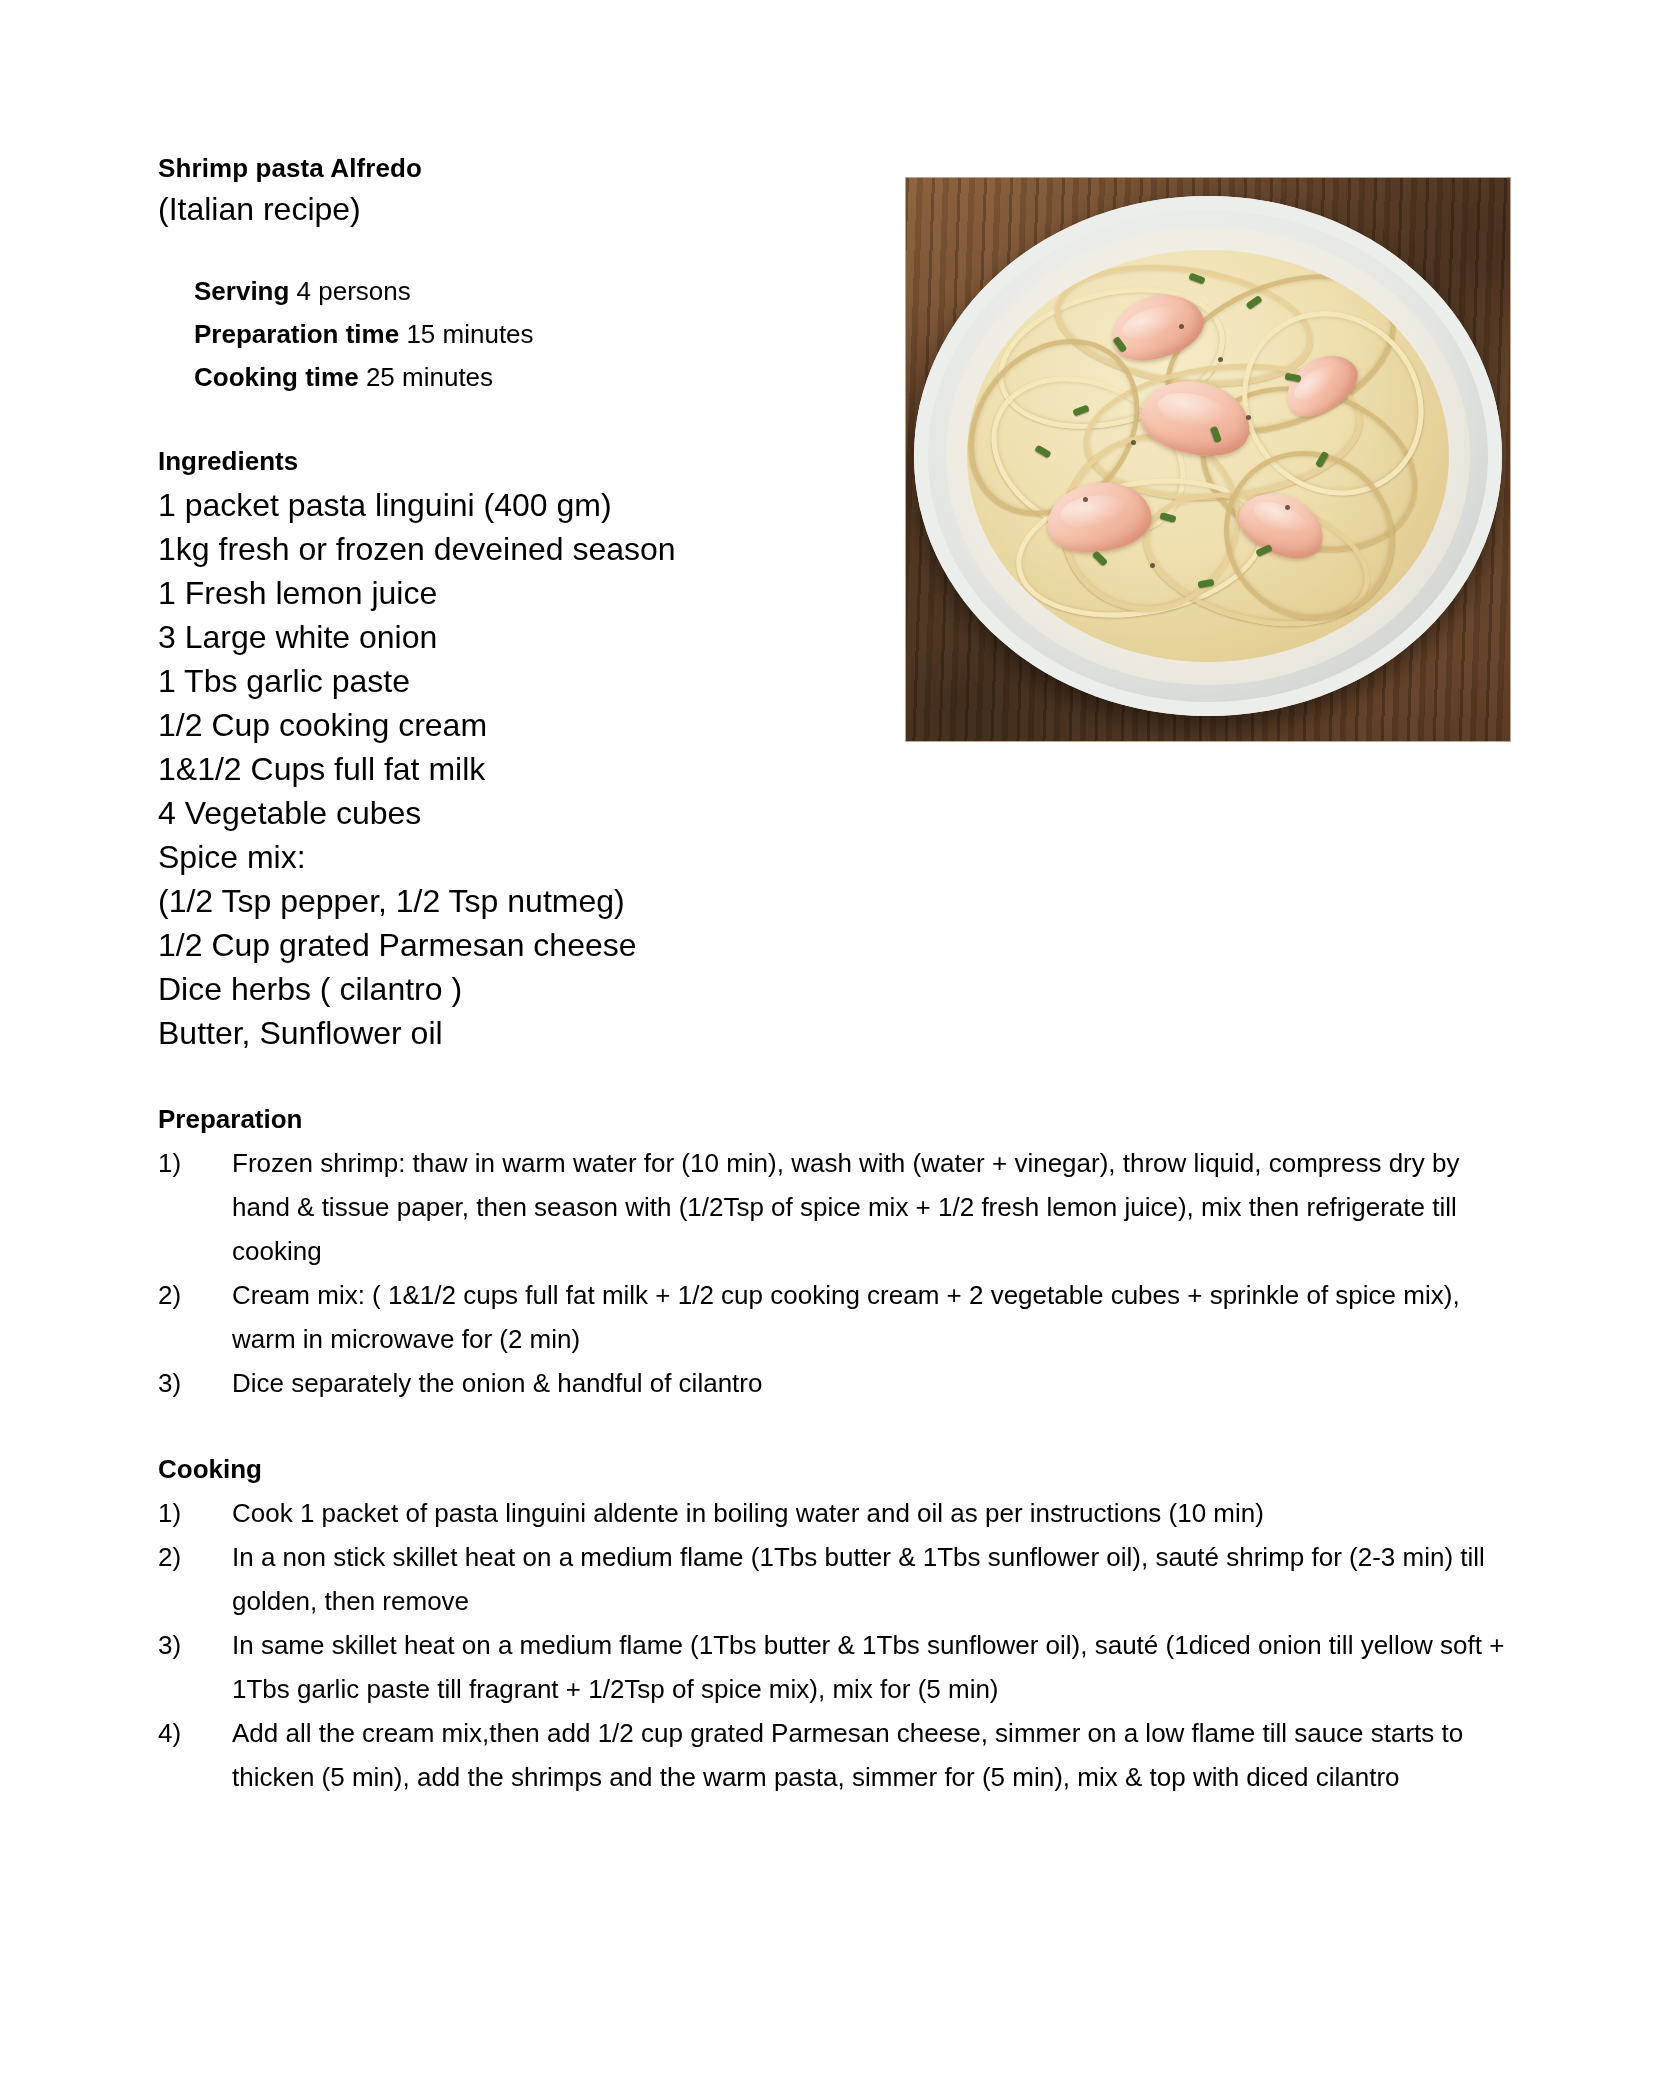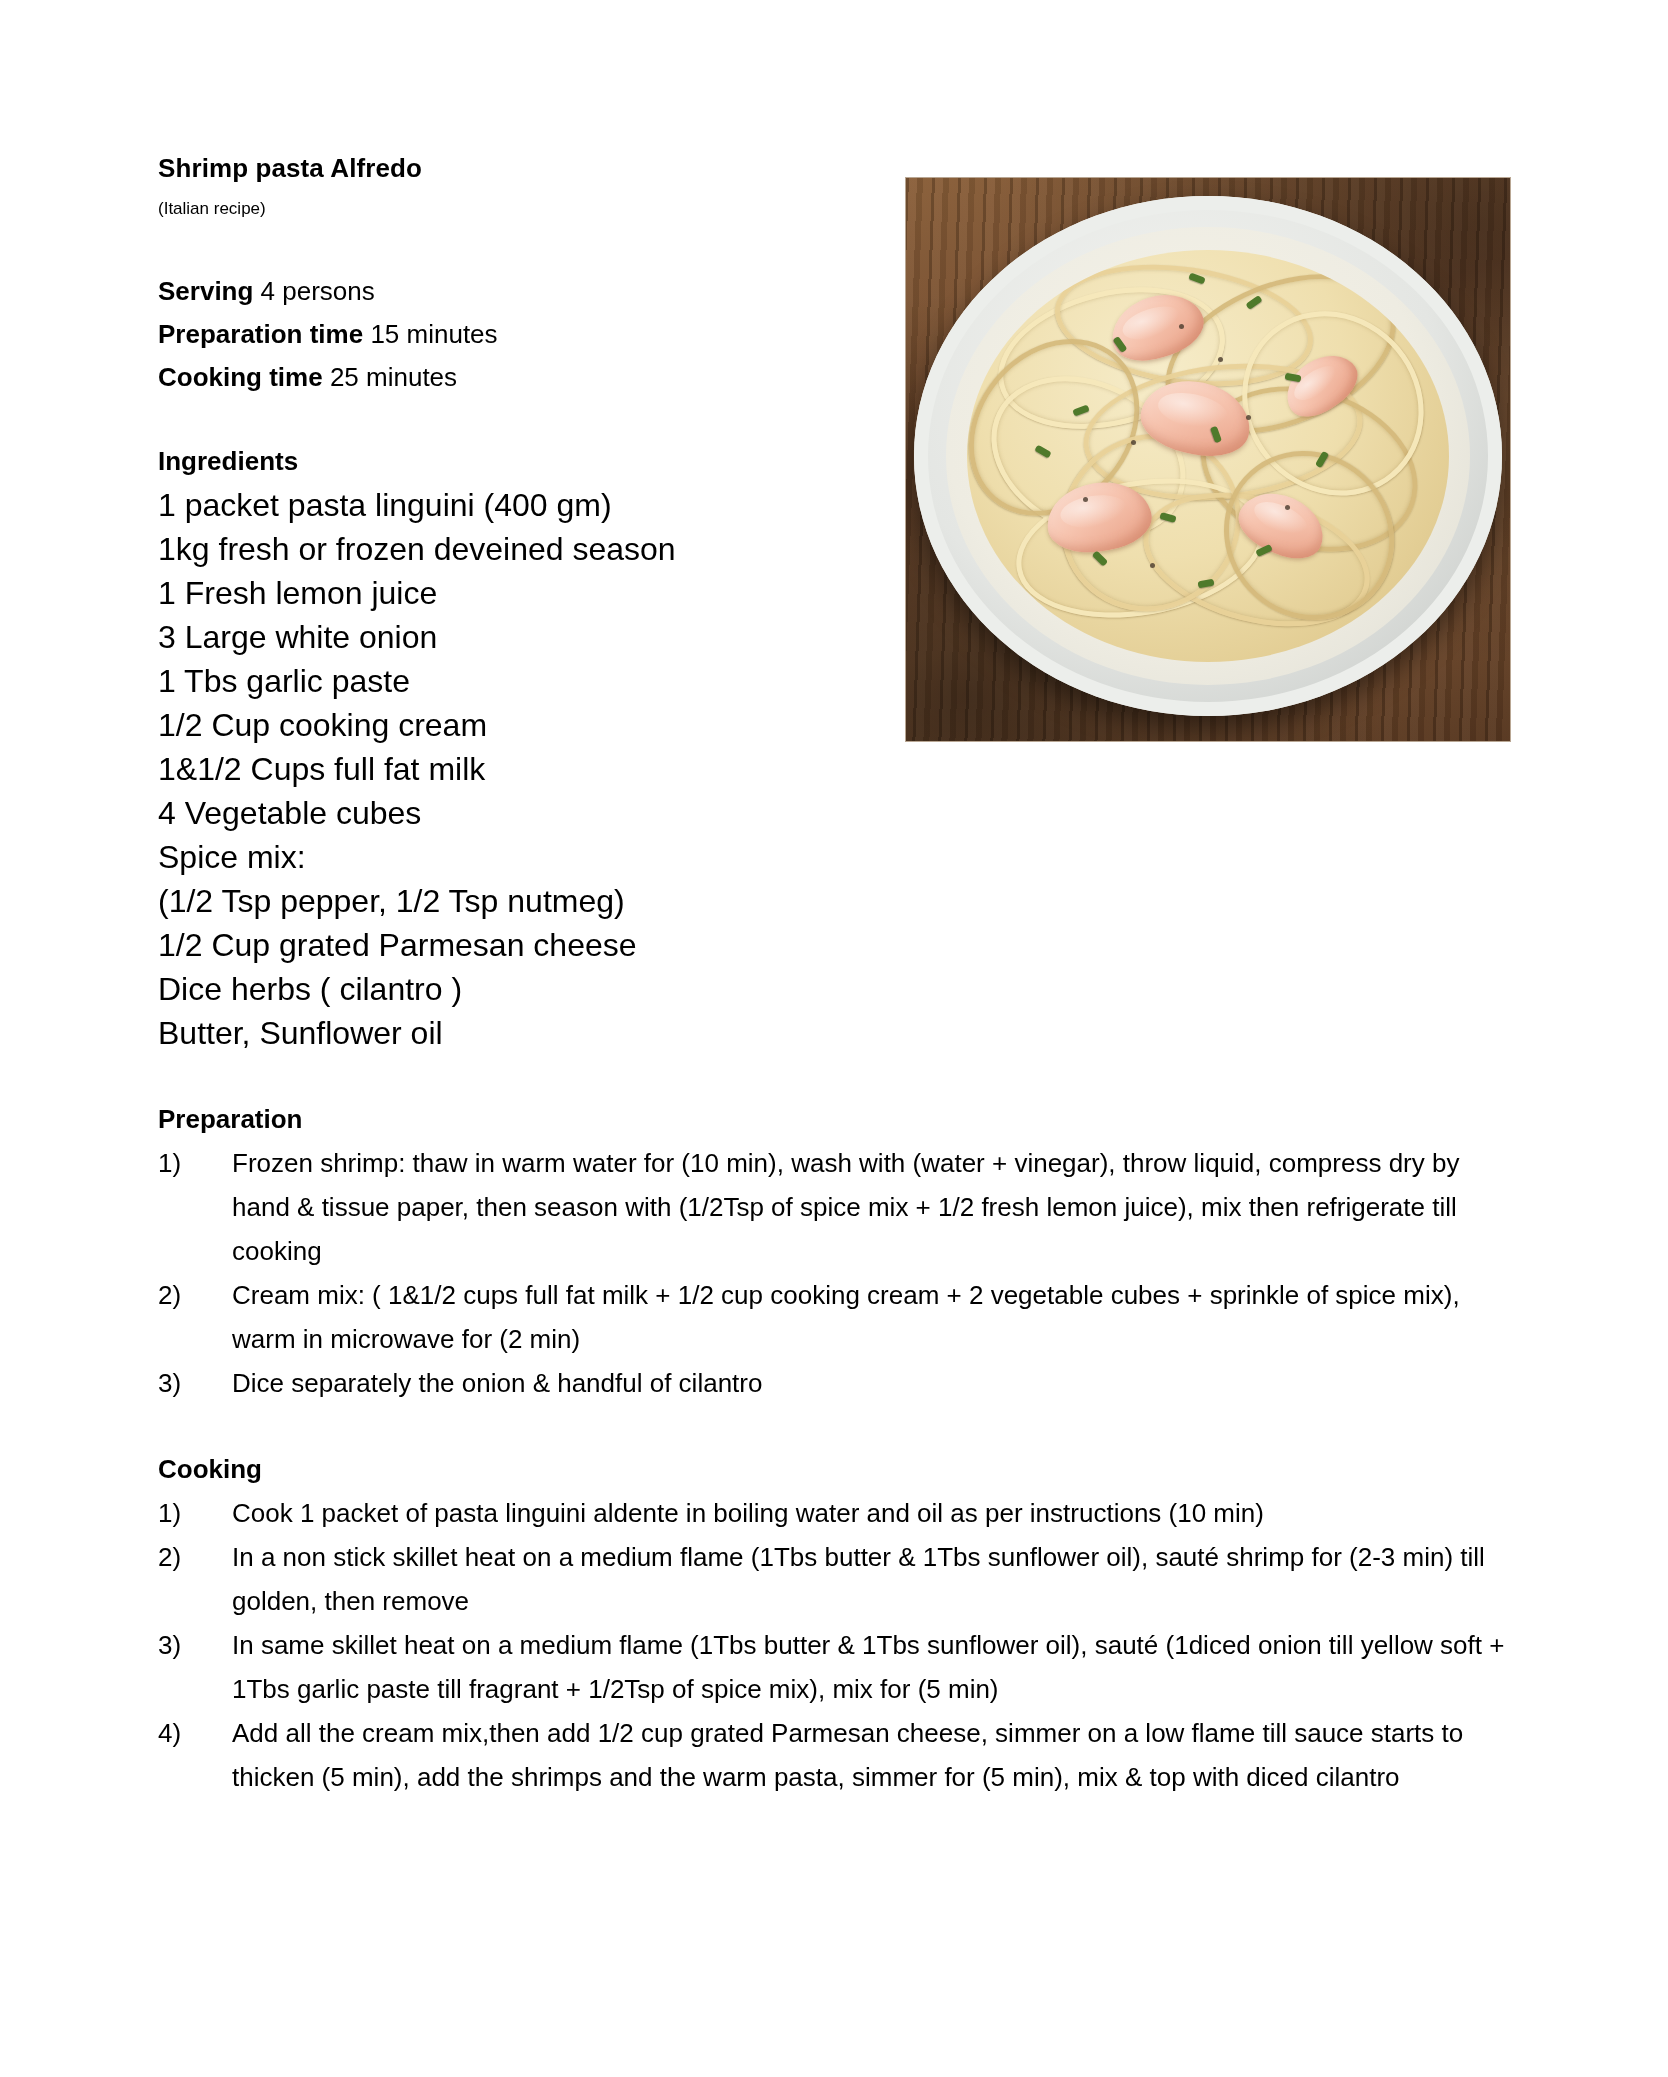--- a/index.html
+++ b/index.html
@@ -30,30 +30,30 @@
   }
 
   
   .title {
     font-size: 26px;
     font-weight: bold;
     line-height: 40px;
     letter-spacing: 0.1px;
   }
   .subtitle {
-    font-size: 17px;
+    font-size: 32px;
     line-height: 42px;
   }
   .spacer-line { height: 40px; }
 
   .meta-line {
     font-size: 26px;
     line-height: 43px;
   }
-  .meta-line b { font-weight: bold; }
+  .meta-line b { font-weight: bold; margin-left: 36px; }
 
   .section-head {
     font-size: 26px;
     font-weight: bold;
     line-height: 44px;
   }
   .ing-line {
     font-size: 32px;
     line-height: 44px;
     white-space: pre-wrap;

